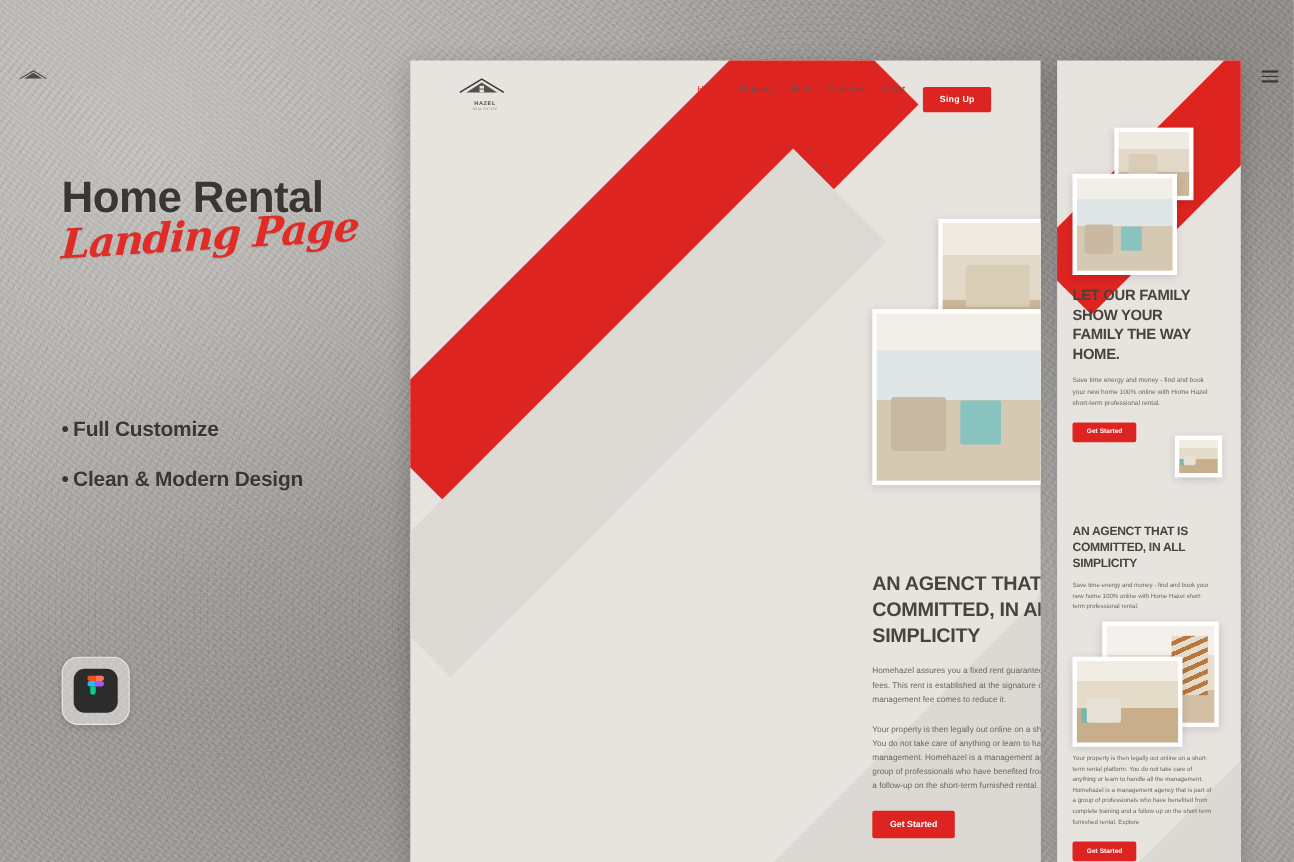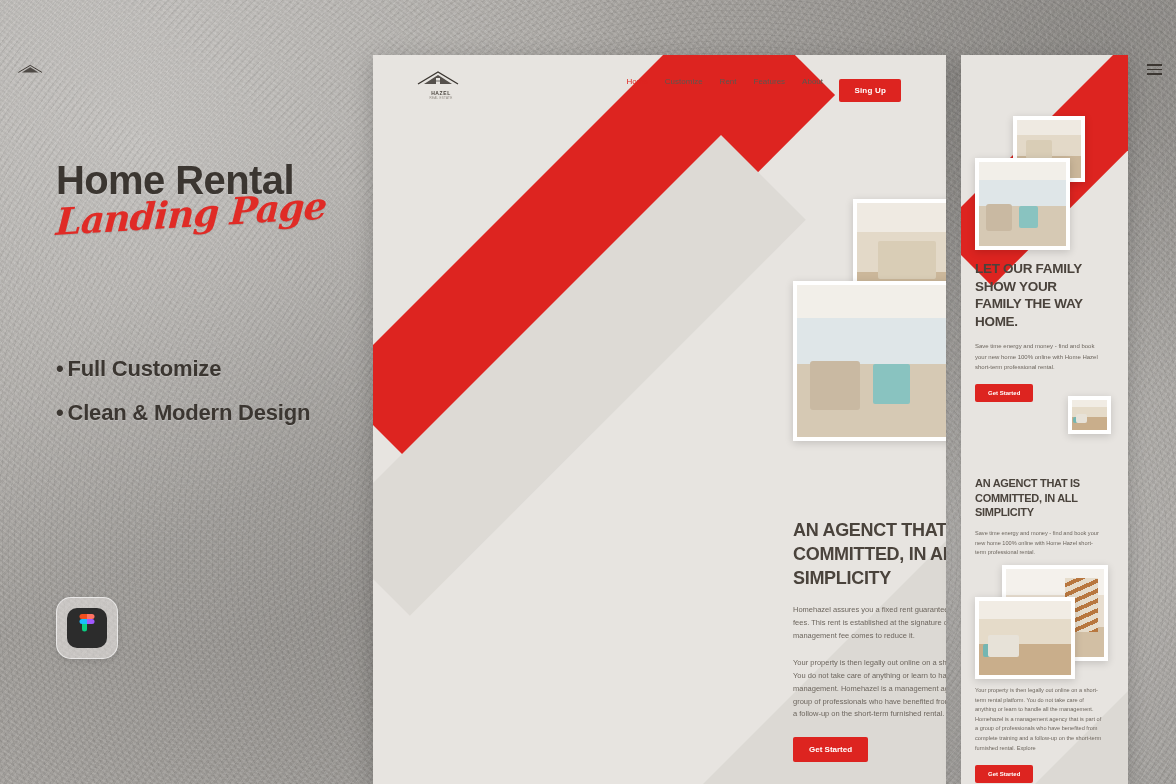--- a/index.html
+++ b/index.html
@@ -56,26 +56,27 @@
     transform: rotate(-3.5deg) skewX(-7deg);
     transform-origin: 0 50%;
     text-shadow: 0 1px 1px rgba(0,0,0,.10);
   }
   #features {
     position: absolute;
     left: 56px; top: 356px;
     list-style: none;
   }
   #features li {
-    font-size: 22px;
+    font-size: 19px;
     font-weight: 700;
     color: #3b3631;
     margin-bottom: 18px;
     letter-spacing: -0.2px;
     text-shadow: 0 1px 1px rgba(255,255,255,.22);
+    margin-top: 24px;
   }
   .bullet { margin-right: 4px; }
 
   
   #figma-badge {
     position: absolute;
     left: 56px; top: 597px;
     width: 62px; height: 62px;
     border-radius: 15px;
     background: rgba(236,234,231,.55);
@@ -287,21 +288,21 @@
         <path d="M10 15 L24 6 L38 15 Z" fill="#3b3631" opacity=".85"></path>
         <rect x="22" y="9" width="4" height="6" fill="#e7e4e0"></rect>
         <line x1="22" y1="12" x2="26" y2="12" stroke="#3b3631" stroke-width=".7"></line>
       </svg>
       <div class="logo-name">HAZEL</div>
       <div class="logo-tag">REAL ESTATE</div>
     </div>
 
     <div id="d-menu">
       <a href="#" class="active">Home</a>
-      <a href="#">Customize</a>
+      <a href="#">Property</a>
       <a href="#">Rent</a>
       <a href="#">Features</a>
       <a href="#">About</a>
     </div>
     <button id="d-signup">Sing Up</button>
   </div>
 
   <div class="photo" id="hero-img-back">
     <div class="ph-inner int-a"></div>
   </div>

